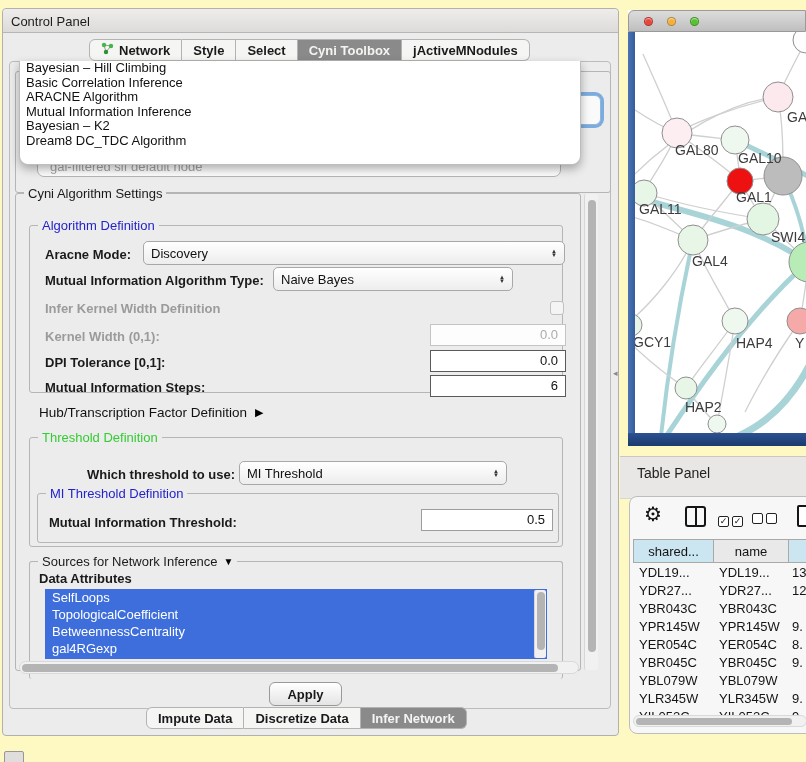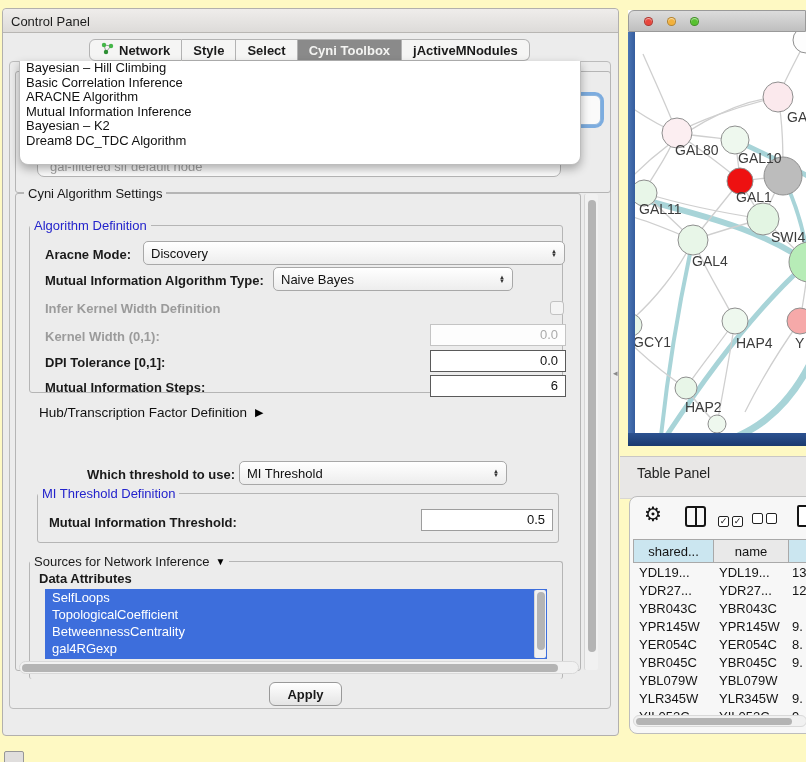--- a/index.html
+++ b/index.html
@@ -40,21 +40,21 @@
   
   #algo-overlay { left:16px; top:52px; width:562px; height:104px; background:#fff;
     border:1px solid #bdbdbd; border-top:none; border-radius:0 0 9px 9px;
     box-shadow:0 4px 10px rgba(0,0,0,.3); z-index:30; }
   #algo-placeholder { width:100%; text-align:center; font-size:13px; color:#bcbcbc; padding-top:2px; height:16px; }
   .algo-item { font-size:13px; color:#111; line-height:14.6px; padding-left:6px; white-space:nowrap; }
   .algo-item.bold { font-weight:normal; }
 
   
   .fieldset { border:1px solid #b5b5b5; border-radius:3px; }
-  .legend { position:absolute; top:-8px; left:0; background:#ececec; padding:0 4px; font-size:13px; color:#1a1a1a; white-space:nowrap; }
+  .legend { position:absolute; top:-8px; left:8px; background:#ececec; padding:0 4px; font-size:13px; color:#1a1a1a; white-space:nowrap; }
   .legend.blue { color:#2323cc; }
   .legend.green { color:#33cc33; }
 
   .plabel { font-size:13px; font-weight:bold; color:#1a1a1a; white-space:nowrap; }
   .plabel.dim { color:#9b9b9b; }
 
   .combo { display:flex; align-items:center; justify-content:space-between;
     background:linear-gradient(#ffffff,#ededed); border:1px solid #a8a8a8; border-radius:5px;
     padding:0 7px; font-size:13px; color:#111; height:24px; }
   .arrows { display:flex; flex-direction:column; align-items:center; font-size:6px; line-height:4.5px; color:#333; }
@@ -199,20 +199,23 @@
     <div class="abs plabel" style="left:42px; top:346px;">DPI Tolerance [0,1]:</div>
     <div class="abs field" style="left:427px; top:341px; width:136px;">0.0</div>
     <div class="abs plabel" style="left:42px; top:371px;">Mutual Information Steps:</div>
     <div class="abs field" style="left:427px; top:366px; width:136px;">6</div>
 
     <div class="abs" id="hub-row">
       <span>Hub/Transcription Factor Definition</span>
       <span id="hub-arrow">▶</span>
     </div>
 
+    <div class="abs fieldset" style="left:26px; top:428px; width:534px; height:110px;">
+      <span class="legend green">Threshold Definition</span>
+    </div>
     <div class="abs plabel" style="left:84px; top:458px;">Which threshold to use:</div>
     <div class="abs combo" style="left:236px; top:452px; width:268px;">
       <span>MI Threshold</span>
       <span class="arrows">
           <span>▲</span>
           <span>▼</span>
         </span>
     </div>
     <div class="abs fieldset" style="left:34px; top:484px; width:522px; height:50px;">
       <span class="legend blue">MI Threshold Definition</span>
@@ -241,20 +244,31 @@
 
     <div class="abs htrack" style="left:16px; top:652px; width:560px; height:13px;">
       <div class="thumb" style="left:2px; top:2px; width:536px; height:8px;"></div>
     </div>
     <div class="abs vtrack" style="left:581px; top:185px; width:14px; height:476px;">
       <div class="thumb" style="left:3px; top:6px; width:8px; height:452px;"></div>
     </div>
 
     <div class="abs" id="apply-btn">Apply</div>
 
+    <div class="abs tabbar" id="bottom-tabs">
+      <div class="tab">
+          <span>Impute Data</span>
+        </div>
+      <div class="tab">
+          <span>Discretize Data</span>
+        </div>
+      <div class="tab selected">
+          <span>Infer Network</span>
+        </div>
+    </div>
 
     <div class="abs" id="algo-overlay">
       <div class="algo-item">Bayesian – Hill Climbing</div>
       <div class="algo-item">Basic Correlation Inference</div>
       <div class="algo-item bold">ARACNE Algorithm</div>
       <div class="algo-item">Mutual Information Inference</div>
       <div class="algo-item">Bayesian – K2</div>
       <div class="algo-item">Dream8 DC_TDC Algorithm</div>
     </div>
   </div>

